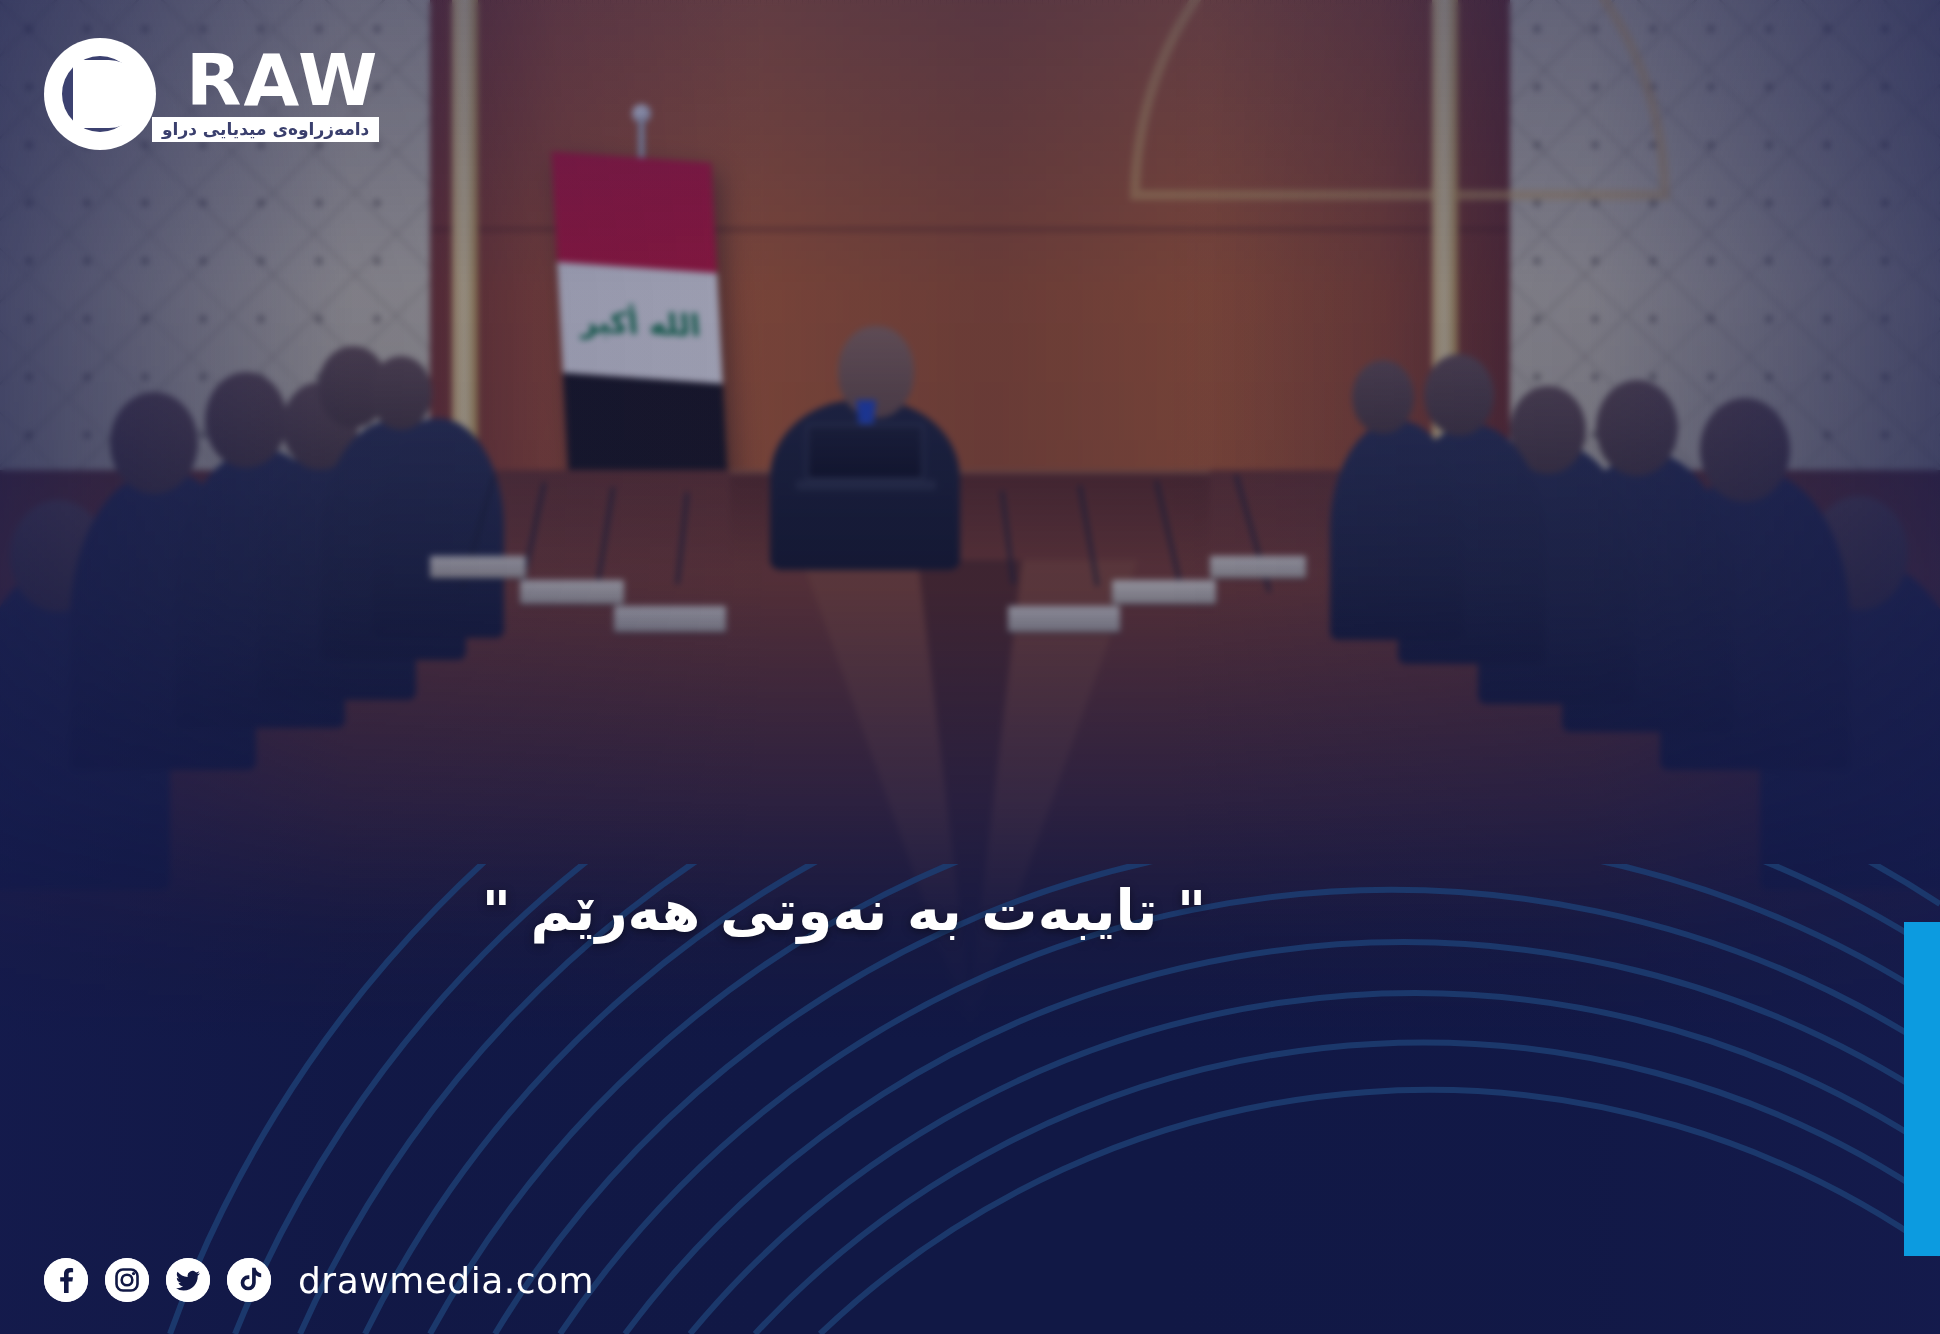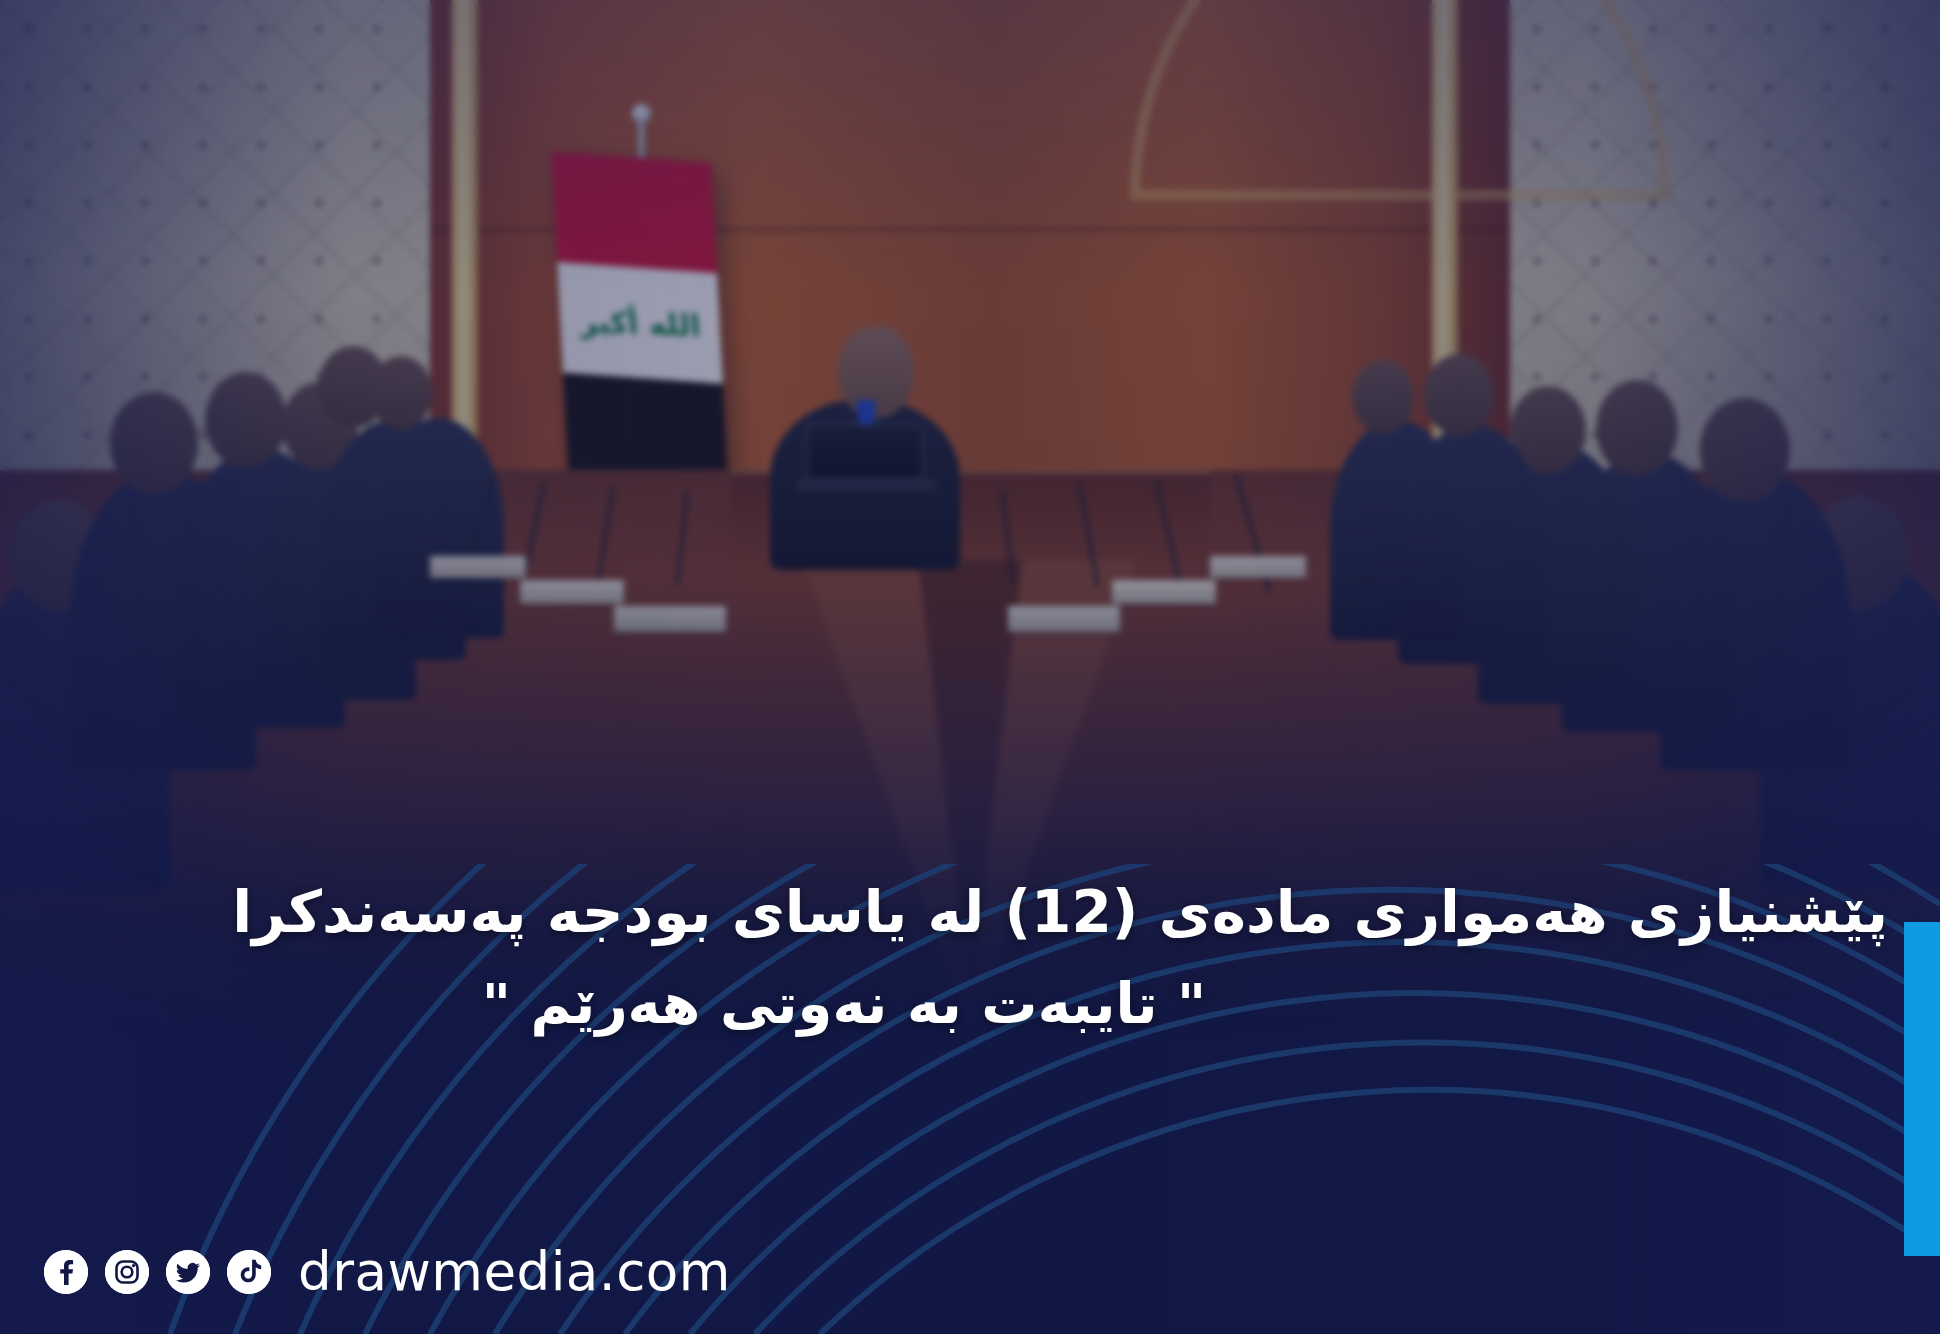--- a/index.html
+++ b/index.html
@@ -367,21 +367,21 @@
   .sicon{
     width:44px; height:44px;
     border-radius:50%;
     background:#ffffff;
     display:flex; align-items:center; justify-content:center;
     flex:0 0 auto;
   }
   .sicon svg{ display:block; }
   .site{
     color:#ffffff;
-    font-size:53px;
+    font-size:36px;
     letter-spacing:.5px;
     margin-left:10px;
     font-family:"DejaVu Sans","Liberation Sans",sans-serif;
     text-align:right;
   }
 </style>
 </head>
 <body>
 
 <div class="card">
@@ -481,23 +481,33 @@
         <path d="M1940,140 A 1030 1030 0 0 0 495,470"></path>
         <path d="M1940,190 A 1000 1000 0 0 0 560,470"></path>
         <path d="M1940,240 A 970 970 0 0 0 625,470"></path>
         <path d="M1940,290 A 940 940 0 0 0 690,470"></path>
         <path d="M1940,340 A 910 910 0 0 0 755,470"></path>
         <path d="M1940,390 A 880 880 0 0 0 820,470"></path>
       </g>
     </svg>
   </div>
 
+  <div class="logo">
+    <div class="logo-mark">
+      <div class="ring"></div>
+      <div class="cut"></div>
+      <div class="dshape"></div>
+    </div>
+    <div class="logo-word">
+      <div class="logo-raw">RAW</div>
+      <div class="logo-sub">دامەزراوەی میدیایی دراو</div>
+    </div>
+  </div>
 
   <div class="headline">
-    <div class="hl-main">پێشنیازی هەمواری مادەی (12) لە یاسای بودجە پەسەندکرا</div>
     <div class="hl-sub">" تایبەت بە نەوتی هەرێم "</div>
   </div>
 
   <div class="accent-bar"></div>
 
   <div class="footer">
 
     <span class="sicon">
       <svg width="44" height="44" viewBox="0 0 44 44" aria-hidden="true">
         <circle cx="22" cy="22" r="22" fill="#ffffff"></circle>

